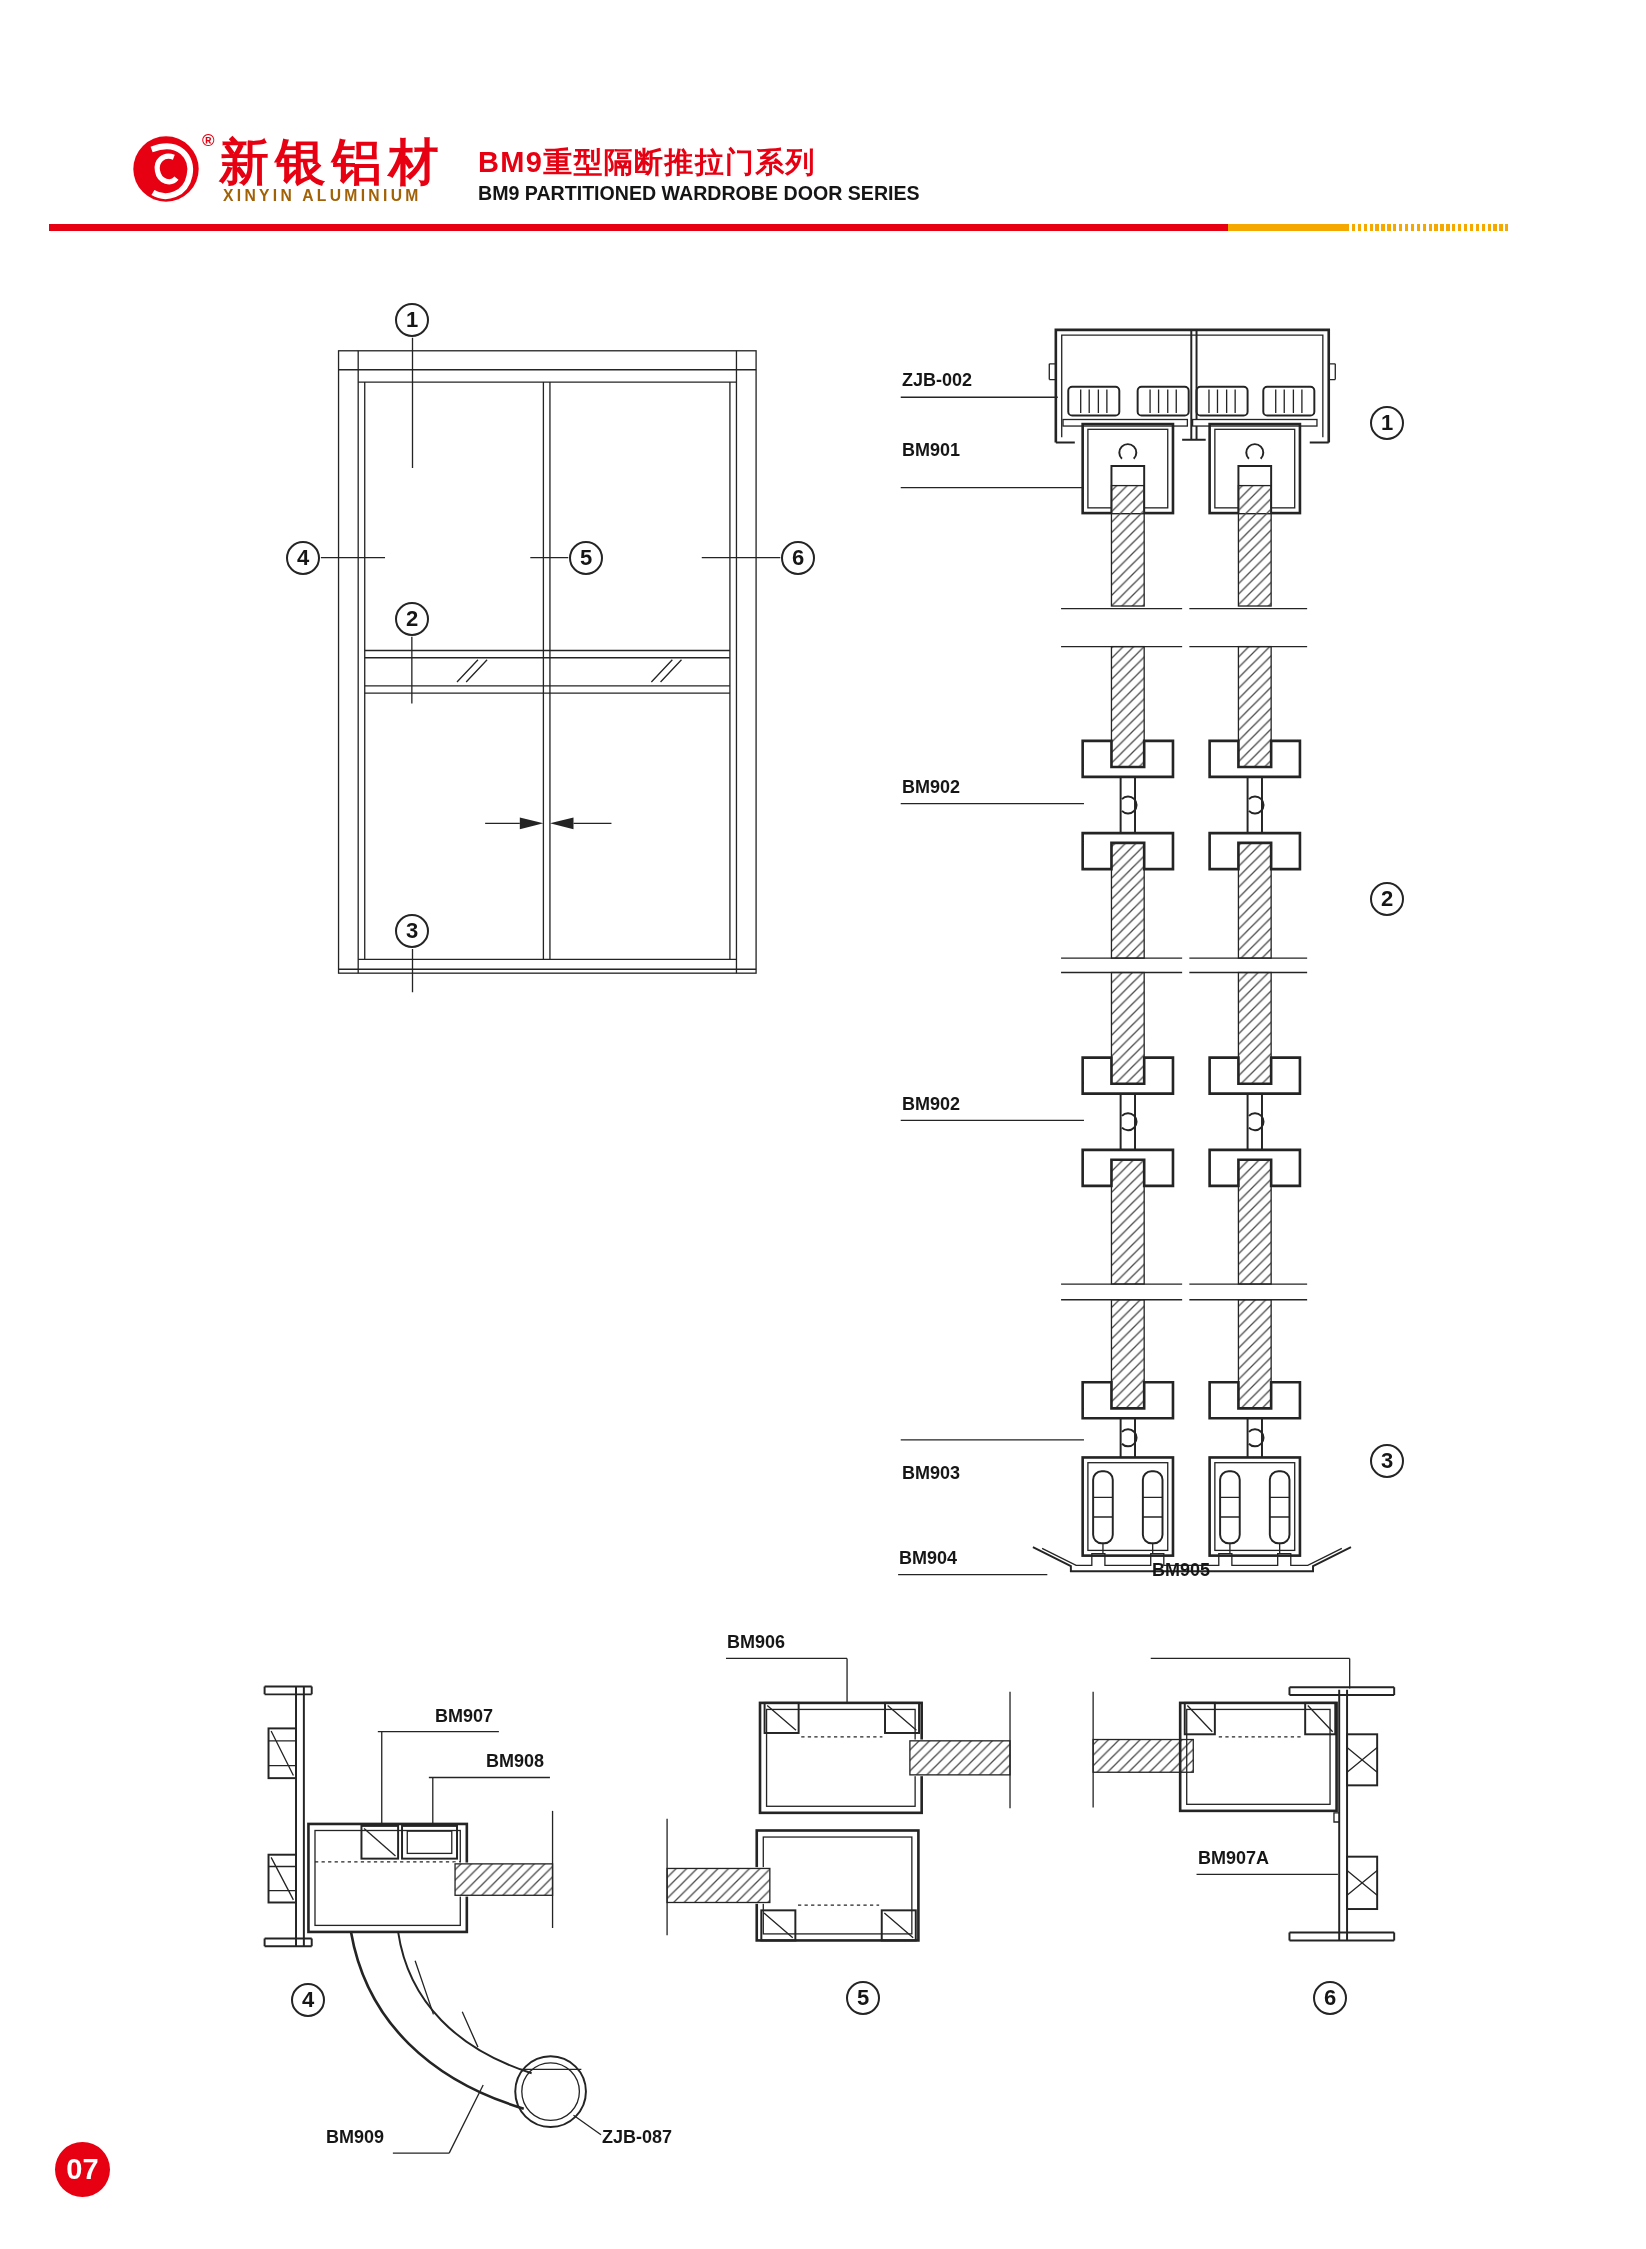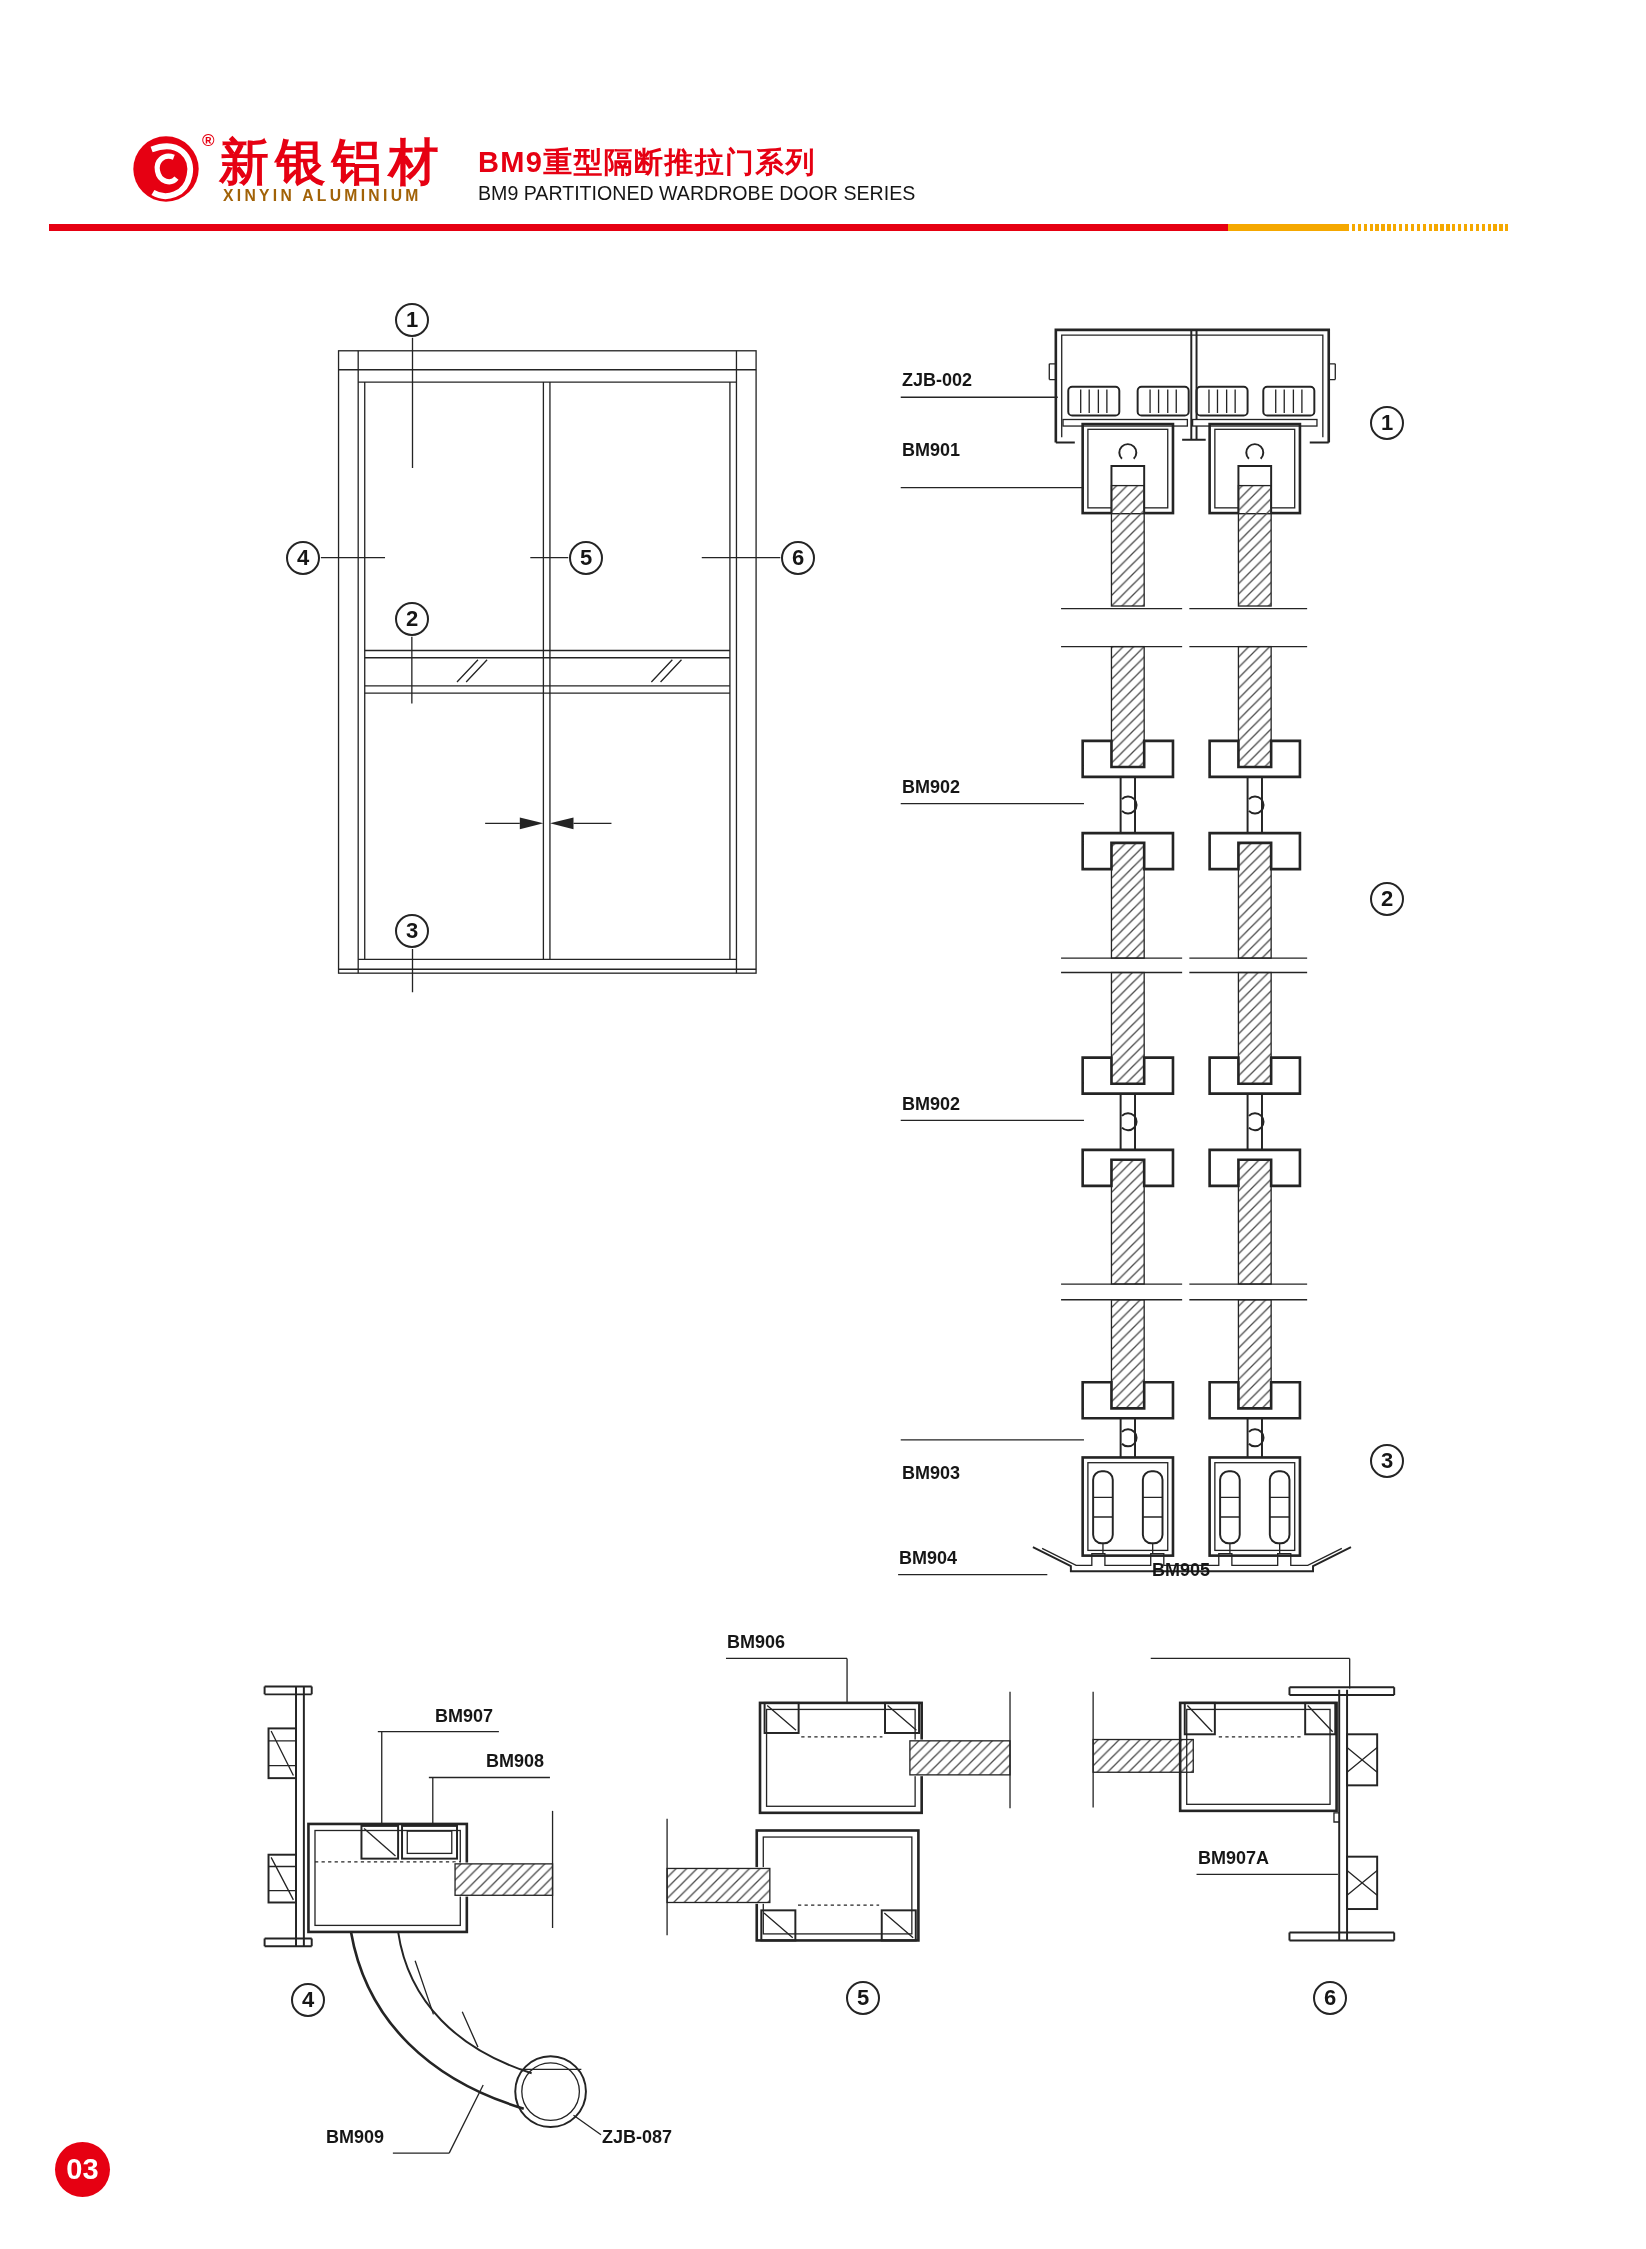--- a/index.html
+++ b/index.html
@@ -3,21 +3,21 @@
 <meta charset="utf-8">
 <style>
   html,body{margin:0;padding:0;background:#ffffff;}
   body{width:1647px;height:2250px;position:relative;font-family:"Liberation Sans",sans-serif;overflow:hidden;}
   .abs{position:absolute;}
   
   .brand-cn{left:219px;top:139px;font-size:50px;font-weight:900;color:#e60012;letter-spacing:6.5px;line-height:46px;}
   .brand-en{left:223px;top:187px;font-size:15.7px;font-weight:700;color:#a16207;letter-spacing:3.3px;line-height:17px;}
   .reg{left:202px;top:131px;font-size:17px;font-weight:700;color:#e60012;}
   .title-cn{left:478px;top:147px;font-size:29px;font-weight:900;color:#e60012;letter-spacing:1.3px;line-height:31px;}
-  .title-en{left:478px;top:182px;font-size:19.6px;font-weight:400;color:#151515;letter-spacing:0px;line-height:22px;}
+  .title-en{left:478px;top:182px;font-size:19.6px;font-weight:700;color:#151515;letter-spacing:0px;line-height:22px;}
   .rule{left:49px;top:224px;height:7.2px;width:1459px;font-size:0;white-space:nowrap;}
   .rule span{display:inline-block;height:7.2px;vertical-align:top;}
   .rule .r{width:1179px;background:#e60012;}
   .rule .g{width:118px;background:#f5a800;}
   .rule .s{width:162px;background:repeating-linear-gradient(90deg,#f5a800 0 3.3px,#ffffff 3.3px 5.9px);}
   
   .lbl{font-size:18px;font-weight:700;color:#161616;line-height:29px;white-space:nowrap;letter-spacing:0;}
   .co{width:34px;height:34px;border:2px solid #242424;border-radius:50%;display:flex;align-items:center;justify-content:center;
       font-size:22px;font-weight:700;color:#161616;box-sizing:border-box;background:#fff;}
   .badge{left:55px;top:2142px;width:55px;height:55px;border-radius:50%;background:#e60012;color:#ffffff;
@@ -230,14 +230,14 @@
 <div class="abs co" style="left:781px;top:541px">6</div>
 
 <div class="abs co" style="left:1370px;top:406px">1</div>
 <div class="abs co" style="left:1370px;top:882px">2</div>
 <div class="abs co" style="left:1370px;top:1444px">3</div>
 
 <div class="abs co" style="left:291px;top:1983px">4</div>
 <div class="abs co" style="left:846px;top:1981px">5</div>
 <div class="abs co" style="left:1313px;top:1981px">6</div>
 
-<div class="abs badge">03</div>
+<div class="abs badge">07</div>
 
 
 </body></html>

